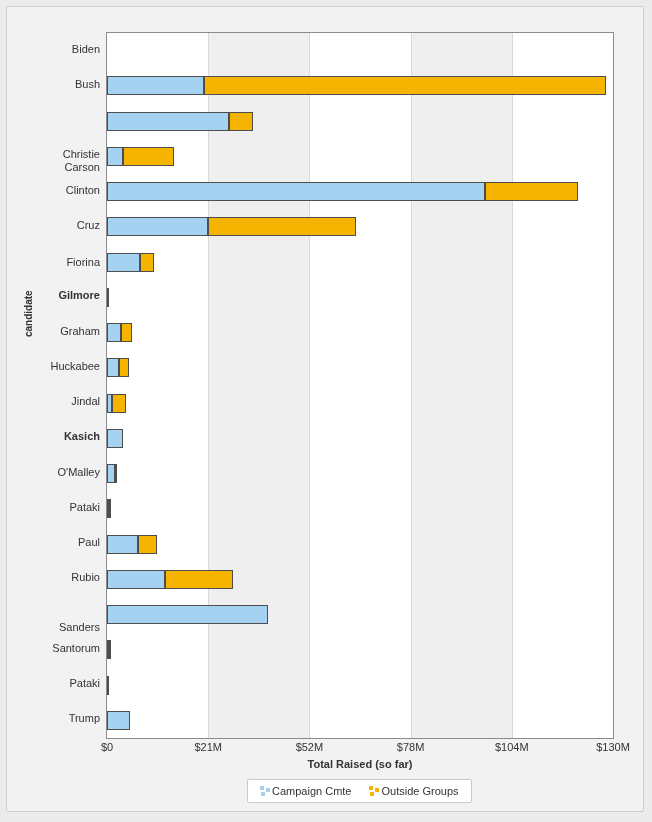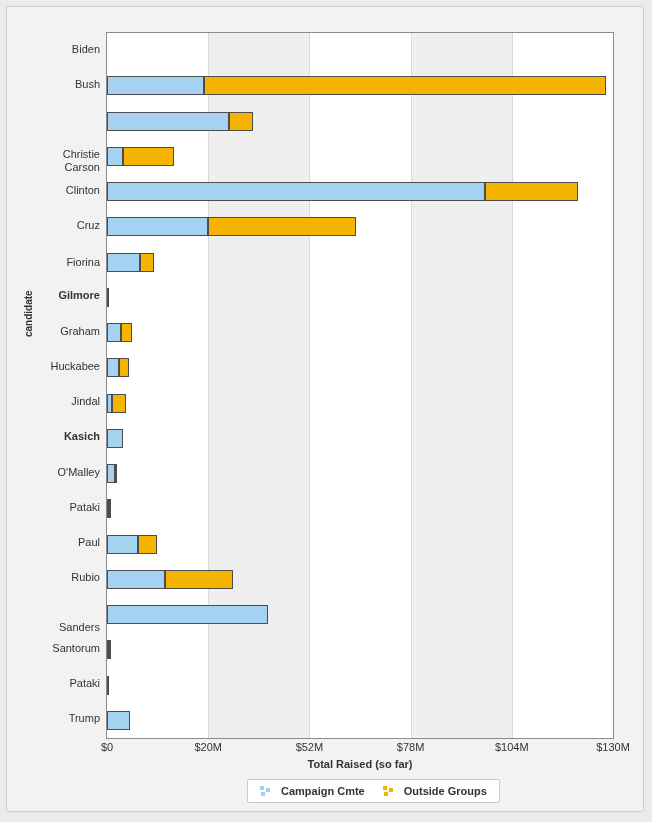--- a/index.html
+++ b/index.html
@@ -143,25 +143,24 @@
     border: 1px solid #c9c9c9;
     border-radius: 2px;
     padding: 5px 12px;
     display: flex;
     align-items: center;
     gap: 18px;
   }
   .legend-item {
     display: flex;
     align-items: center;
-    gap: 10px;
+    gap: 1px;
     font-size: 11px;
     color: #333333;
     white-space: nowrap;
-    font-weight: bold;
   }
   .legend-swatch {
     width: 11px;
     height: 11px;
     position: relative;
     display: inline-block;
   }
   .legend-swatch i {
     position: absolute;
     width: 4px;
@@ -282,21 +281,21 @@
       <div class="row" style="top: 642.625px; height: 19px;">
         <div class="bar cmte" style="width: 1.5px; background: rgb(166, 210, 242);"></div>
       </div>
       <div class="row" style="top: 677.875px; height: 19px;">
         <div class="bar cmte" style="width: 22.5754px; background: rgb(166, 210, 242);"></div>
       </div>
     </div>
 
   <div id="x-axis-labels">
       <div class="xlabel" style="left: 1px;">$0</div>
-      <div class="xlabel" style="left: 102.2px;">$20M</div>
+      <div class="xlabel" style="left: 102.2px;">$21M</div>
       <div class="xlabel" style="left: 203.4px;">$52M</div>
       <div class="xlabel" style="left: 304.6px;">$78M</div>
       <div class="xlabel" style="left: 405.8px;">$104M</div>
       <div class="xlabel" style="left: 507px;">$130M</div>
     </div>
   <div id="x-axis-title">Total Raised (so far)</div>
 
   <div id="legend">
       <div class="legend-item">
         <span class="legend-swatch">

